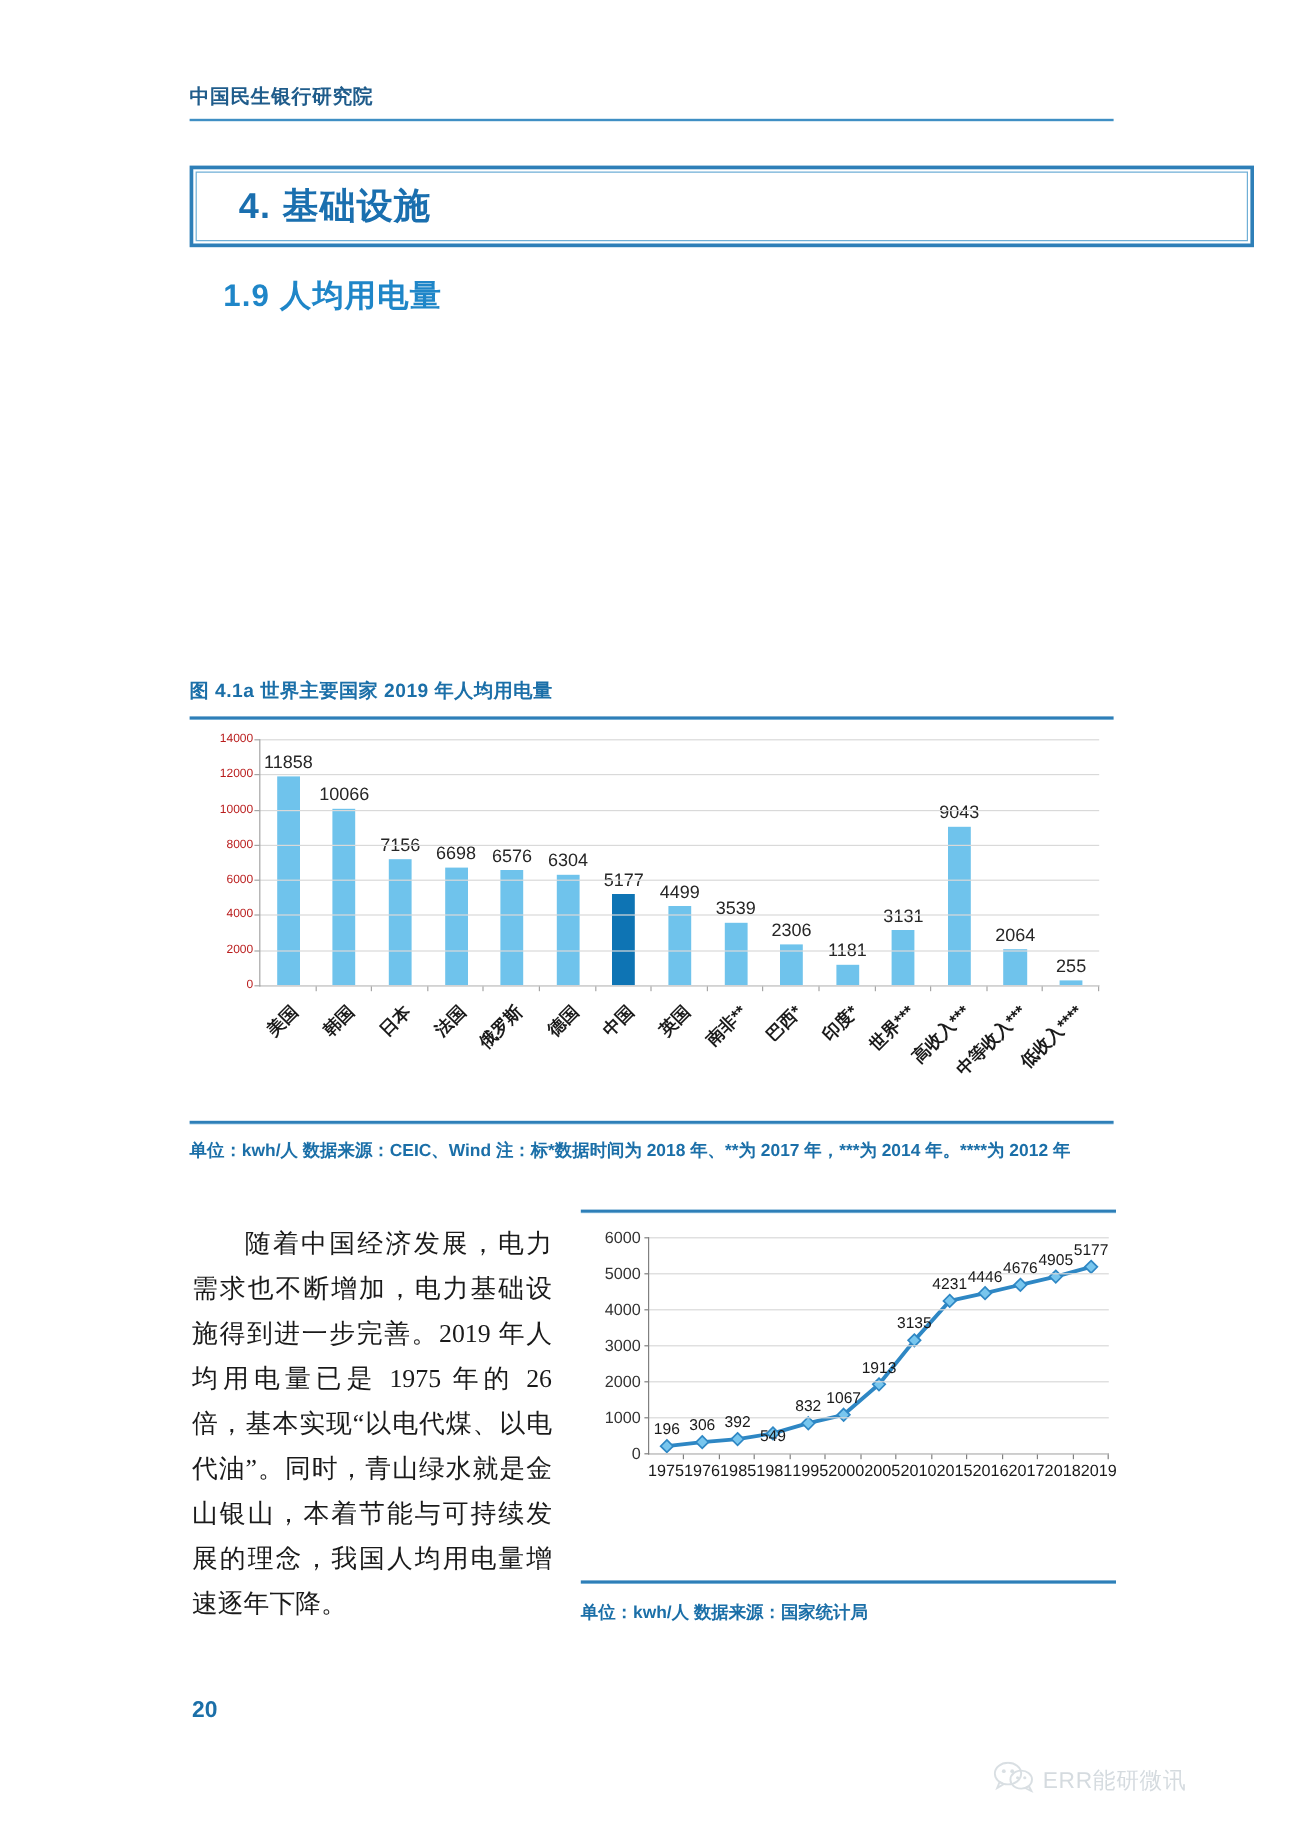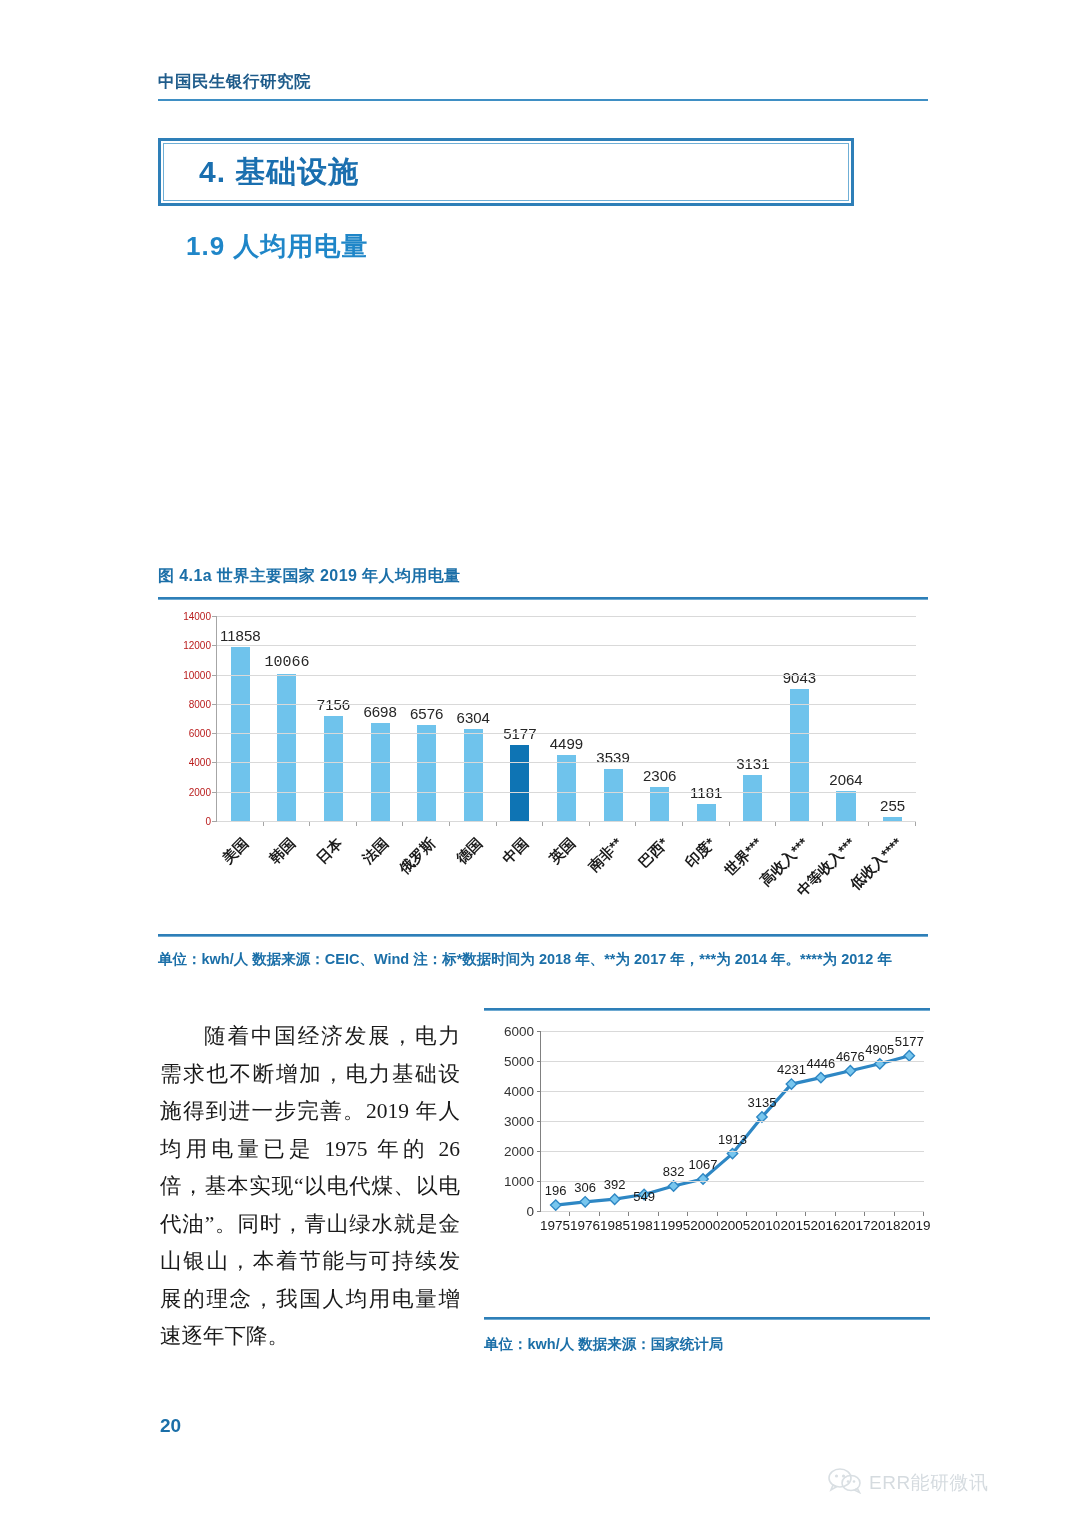--- a/index.html
+++ b/index.html
@@ -39,21 +39,21 @@
     height: 2px;
     background: #3F8FC4;
     width: 100%;
   }
 
   
   .chapter-box {
     position: absolute;
     left: 158px;
     top: 138px;
-    width: 696px;
+    width: 887px;
     height: 68px;
     border: 3px solid #2E7FB8;
     background: #ffffff;
     box-sizing: border-box;
     box-shadow: inset 0 0 0 2px #ffffff, inset 0 0 0 3px #6FAFD6;
   }
   .chapter-title {
     position: absolute;
     left: 38px;
     top: 50%;
@@ -382,21 +382,21 @@
     <div class="fig-rule"></div>
     <div class="chart-a" id="chart-a">
       <div class="plot" id="chart-a-plot">
         <div class="bars" id="chart-a-bars">
             <div class="barcell">
               <div class="bar" style="height: 173.635px;"></div>
               <div class="barlabel" style="bottom: 176.635px;">11858</div>
             </div>
             <div class="barcell">
               <div class="bar" style="height: 147.395px;"></div>
-              <div class="barlabel" style="bottom: 150.395px; font-family: Liberation Mono, monospace;">10066</div>
+              <div class="barlabel" style="bottom: 150.395px;">10066</div>
             </div>
             <div class="barcell">
               <div class="bar" style="height: 104.784px;"></div>
               <div class="barlabel" style="bottom: 107.784px;">7156</div>
             </div>
             <div class="barcell">
               <div class="bar" style="height: 98.0779px;"></div>
               <div class="barlabel" style="bottom: 101.078px;">6698</div>
             </div>
             <div class="barcell">

